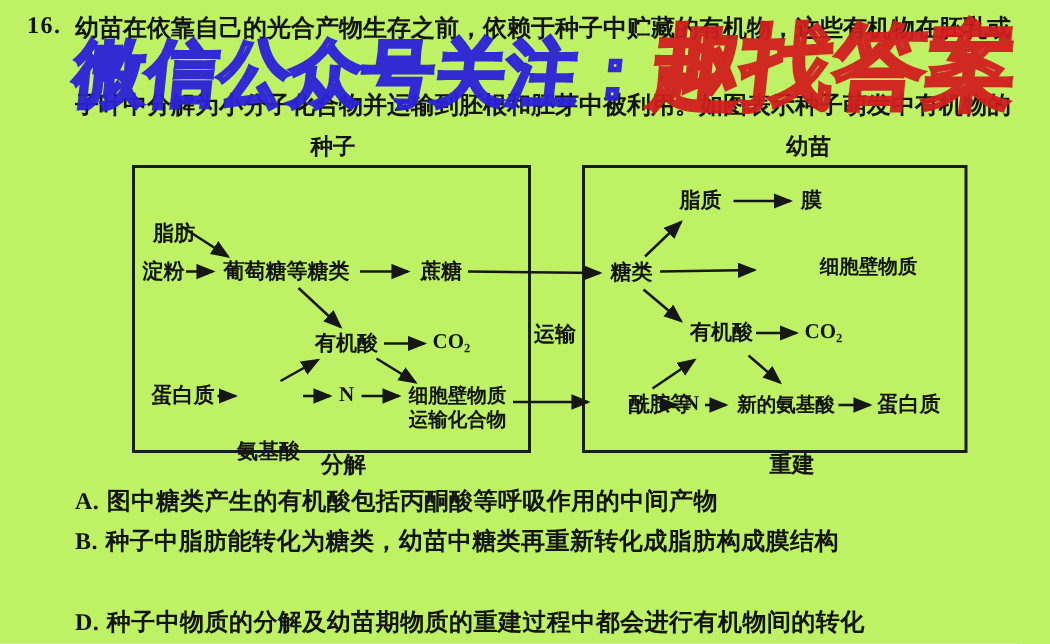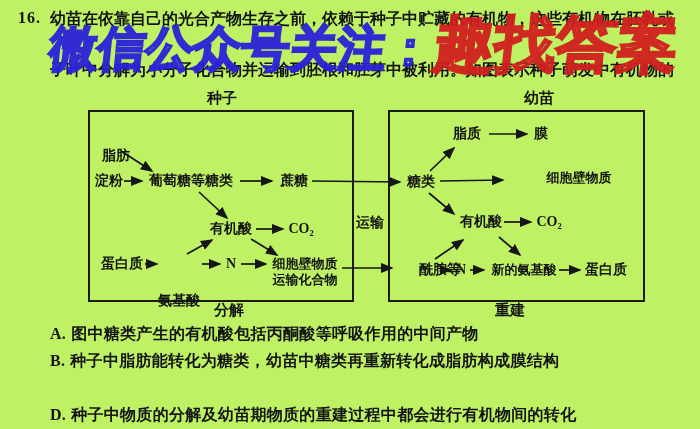--- a/index.html
+++ b/index.html
@@ -51,21 +51,21 @@
 
   <div class="watermark"><span class="wm-blue">微信公众号关注：</span><span class="wm-red">趣找答案</span></div>
 
   <div class="box seed-box"></div>
   <div class="box seedling-box"></div>
 
   <div class="dlabel" style="left:222px;top:98px;">种子</div>
   <div class="dlabel" style="left:507px;top:98px;margin-left:32px;">幼苗</div>
   <div class="dlabel" style="left:229px;top:310px;">分解</div>
   <div class="dlabel" style="left:370px;top:223px;font-size:14px;">运输</div>
-  <div class="dlabel" style="left:510px;top:310px;">重建</div>
+  <div class="dlabel" style="left:528px;top:310px;">重建</div>
 
   <div class="node" style="left:116px;top:156px;">脂肪</div>
   <div class="node" style="left:109px;top:181px;">淀粉</div>
   <div class="node" style="left:191px;top:181px;">葡萄糖等糖类</div>
   <div class="node" style="left:294px;top:181px;">蔗糖</div>
   <div class="node" style="left:231px;top:229px;">有机酸</div>
   <div class="node" style="left:301px;top:229px;">CO₂</div>
   <div class="node" style="left:122px;top:264px;">蛋白质</div>
   <div class="node" style="left:179px;top:264px;margin-top:37px;">氨基酸</div>
   <div class="node" style="left:231px;top:264px;">N</div>

